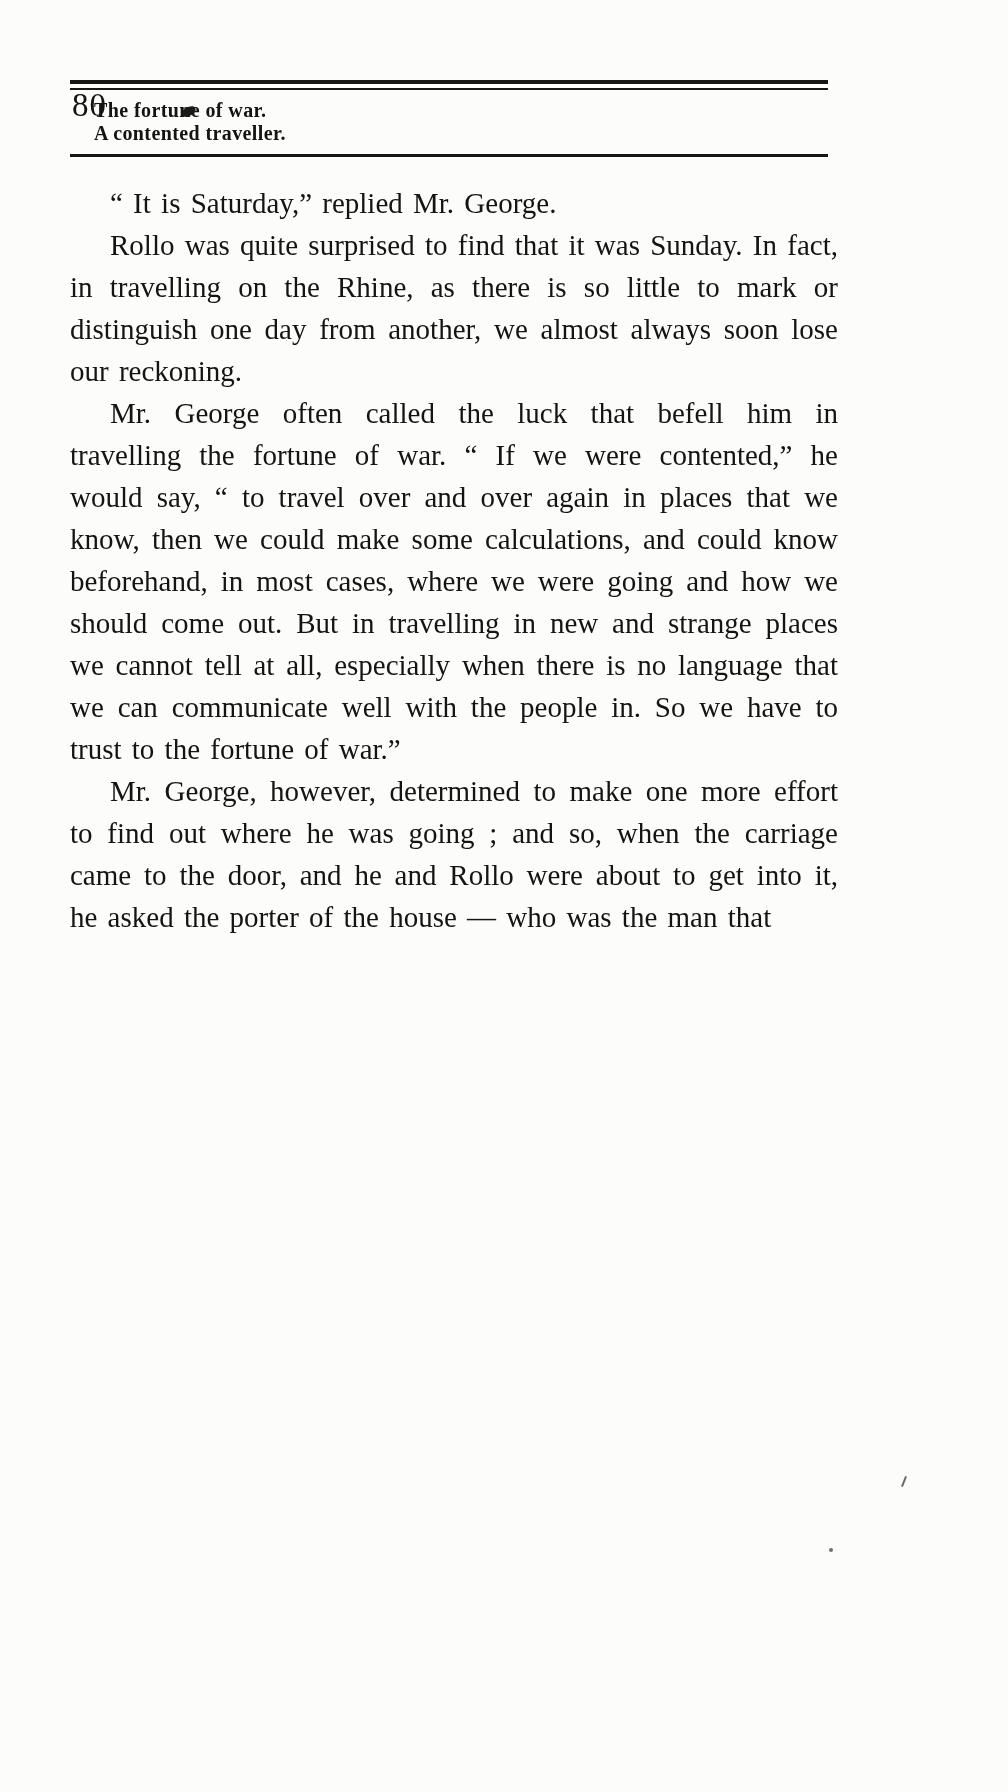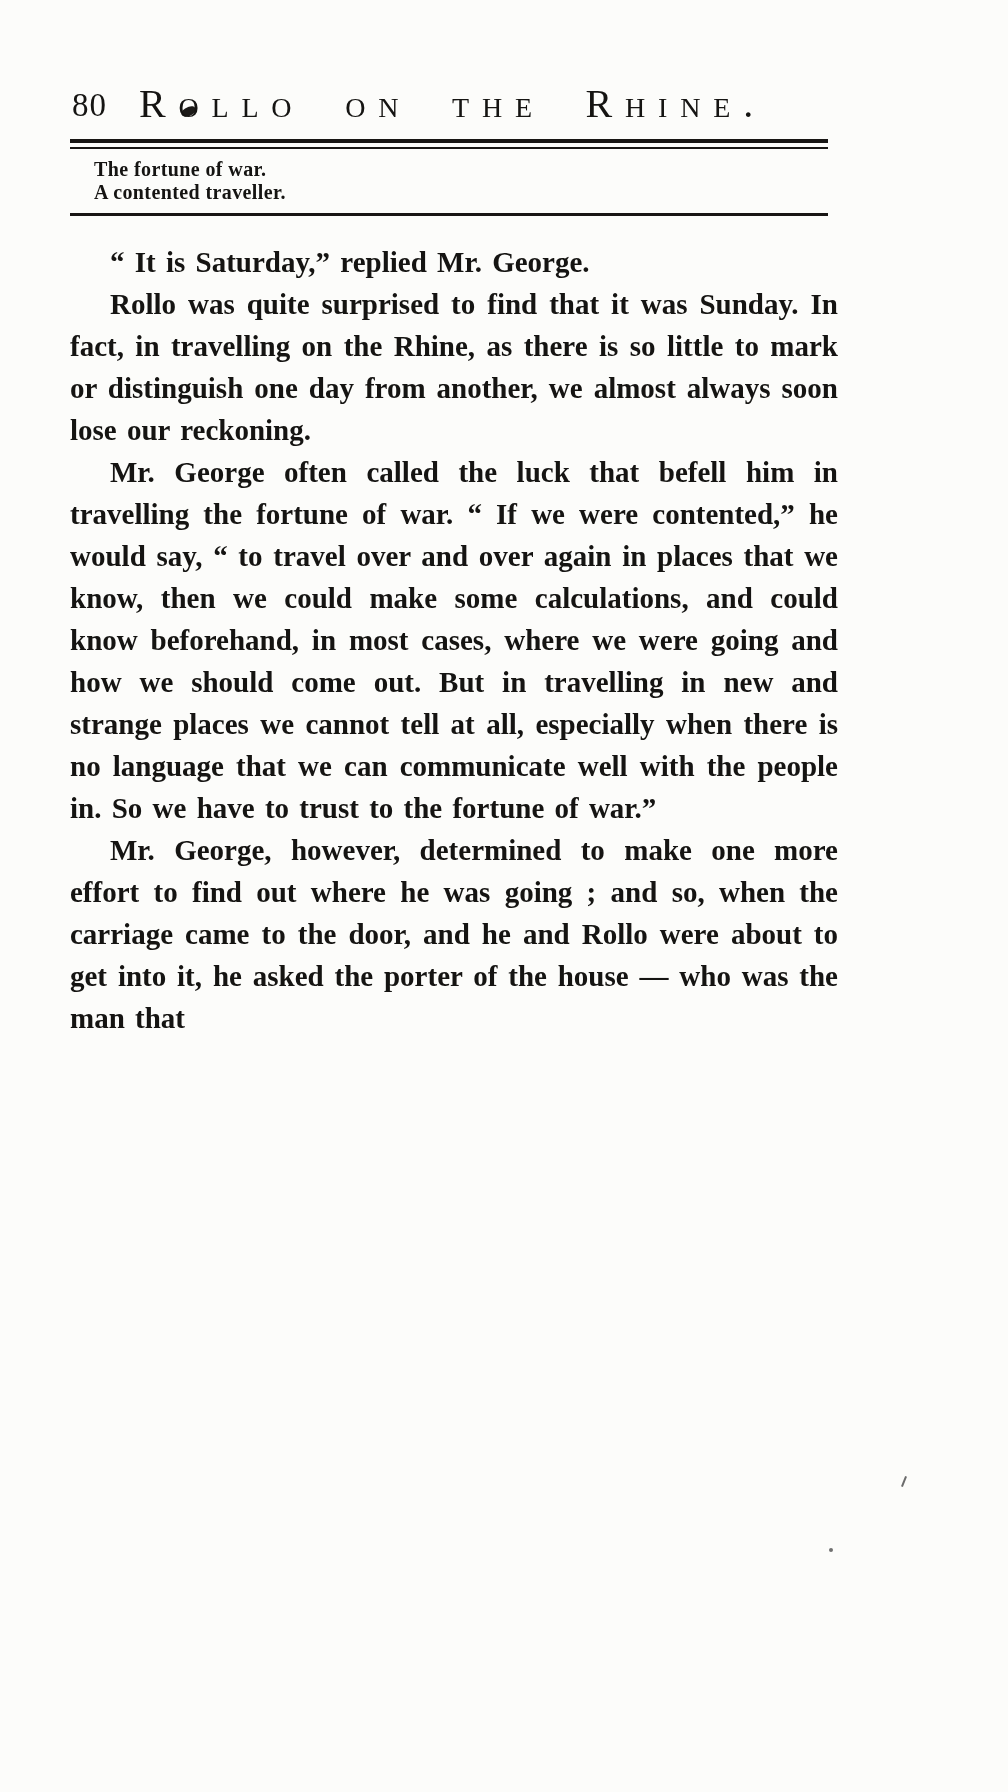--- a/index.html
+++ b/index.html
@@ -78,21 +78,20 @@
     width: 758px;
     border-top: 3px solid #181614;
   }
   .body-text {
     margin: 25px 0 0 70px;
     width: 768px;
     font-size: 29px;
     line-height: 42px;
     text-align: justify;
     word-spacing: 3px;
-    font-weight: bold;
   }
   .body-text p {
     margin: 0;
     text-indent: 40px;
   }
   .scan-artifact-tick {
     position: absolute;
     left: 903px;
     top: 1396px;
     width: 2px;
@@ -112,21 +111,20 @@
 </style>
 </head>
 <body>
 
 <div class="page">
 
   <div class="ink-smudge"></div>
 
   <header class="page-header">
     <span class="page-number">80</span>
-    <h1 class="page-title">Rollo on the Rhine.</h1>
   </header>
 
   <div class="rule-double"></div>
 
   <div class="running-heads">
     <span class="rh-left">The fortune of war.</span>
     <span class="rh-right">A contented traveller.</span>
   </div>
 
   <div class="rule-single"></div>

